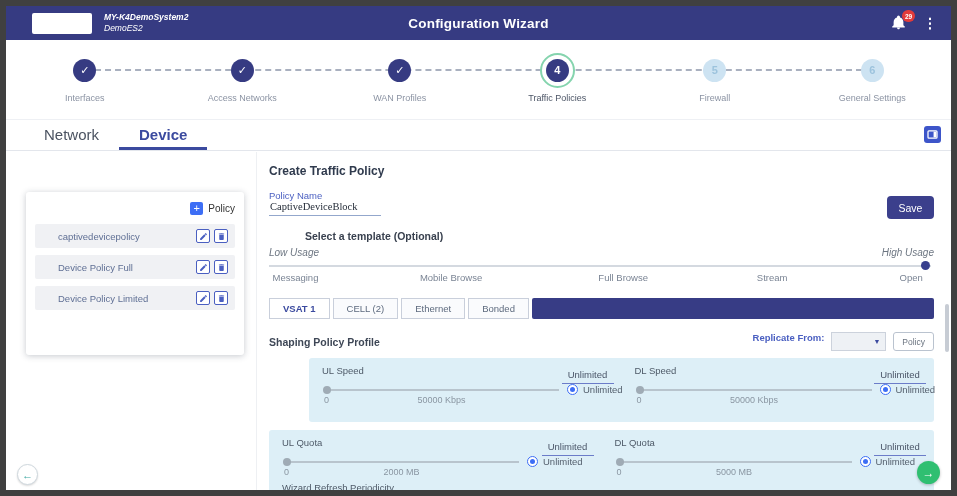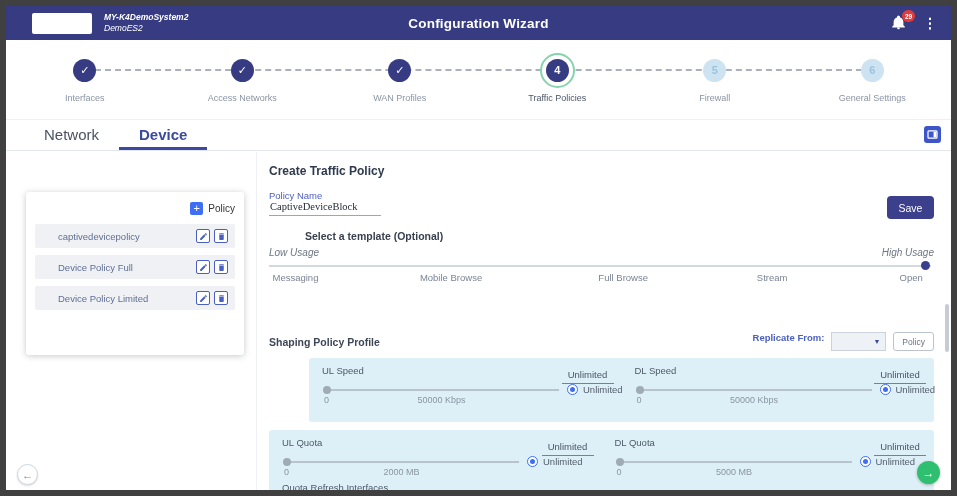--- a/index.html
+++ b/index.html
@@ -245,20 +245,27 @@
     <div class="t-handle"></div>
   </div>
   <div class="t-ticks">
     <div class="t-tick tk0">Messaging</div>
     <div class="t-tick tk1">Mobile Browse</div>
     <div class="t-tick tk2">Full Browse</div>
     <div class="t-tick tk3">Stream</div>
     <div class="t-tick tk4">Open</div>
   </div>
 
+  <div class="ptabs">
+    <div class="ptab active">VSAT 1</div>
+    <div class="ptab">CELL (2)</div>
+    <div class="ptab">Ethernet</div>
+    <div class="ptab">Bonded</div>
+    <div class="ptab-fill"></div>
+  </div>
 
   <div class="shaping-title">Shaping Policy Profile</div>
   <div class="rep-row">
     <div class="rep-label">Replicate From:</div>
     <div class="rep-select">
       <span class="caret">▼</span>
     </div>
     <button class="reset-btn">Policy</button>
   </div>
 
@@ -311,20 +318,20 @@
           <div class="sl-dot"></div>
         </div>
       <div class="sl-min">0</div>
       <div class="sl-max">5000 MB</div>
       <div class="sl-radio">
         <span class="radio"></span>
         <span class="sl-radio-label">Unlimited</span>
       </div>
       <div class="sl-value">Unlimited</div>
     </div>
-    <div class="quota-label">Quota Refresh Interfaces</div>
+    <div class="quota-label">Wizard Refresh Periodicity</div>
   </div>
 
   <button class="back-btn">←</button>
   <button class="next-btn">→</button>
   <div class="scroll-thumb"></div>
 
 </div>
 
 </body></html>

